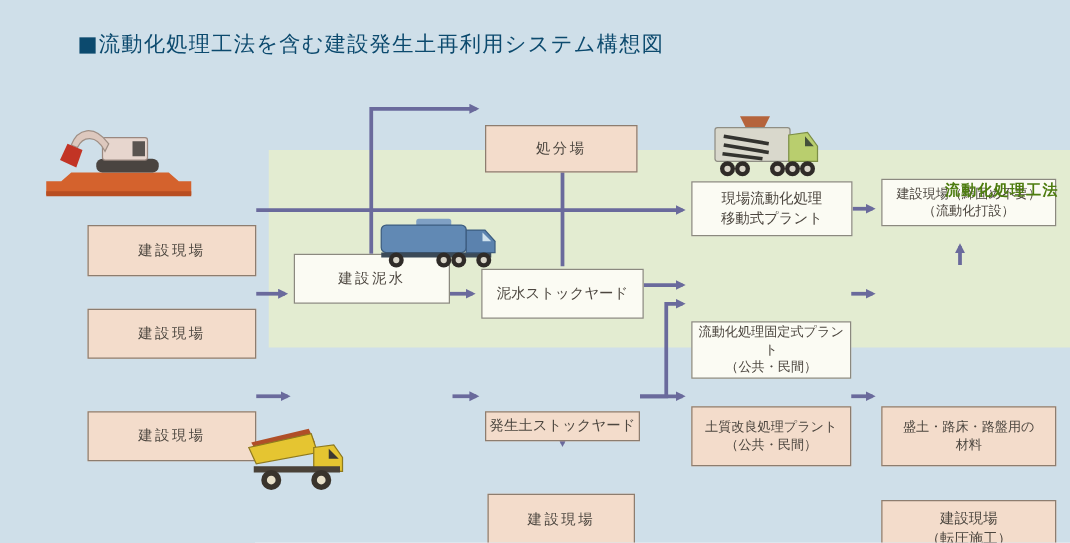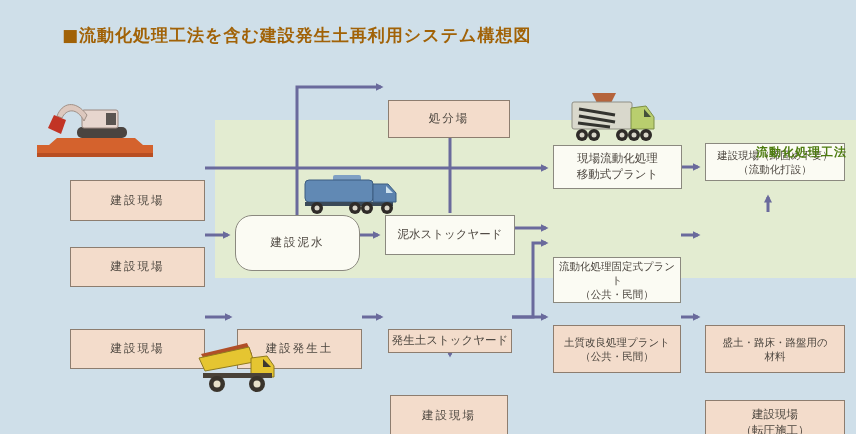--- a/index.html
+++ b/index.html
@@ -7,21 +7,21 @@
   #canvas{
     position:relative;width:856px;height:434px;overflow:hidden;
     background:#cfdfe9;
   }
   #green-band{
     position:absolute;left:215px;top:120px;width:641px;height:158px;
     background:#e3ecd1;z-index:0;
   }
   #page-title{
     position:absolute;left:62px;top:24px;z-index:4;
-    font-size:17px;font-weight:bold;color:#a16207;letter-spacing:1px;
+    font-size:17px;font-weight:normal;color:#0c4a6e;letter-spacing:1px;
   }
   #region-label{
     position:absolute;left:756px;top:104px;z-index:4;
     font-size:12px;font-weight:bold;color:#4d7c0f;letter-spacing:1px;margin-top:40px;
   }
   .box{
     position:absolute;z-index:2;display:flex;align-items:center;justify-content:center;
     text-align:center;white-space:pre-line;color:#4c463f;
     font-size:11.5px;line-height:1.35;border:1.5px solid #8d7d6f;
     box-sizing:border-box;
@@ -69,32 +69,31 @@
       <path d="M450,337 V355" marker-end="url(#ah)"></path>
     </g>
   </svg>
 
   <div class="box pink sp" style="left:388px;top:68px;width:122px;height:38px;">処分場</div>
 
   <div class="box pink sp" style="left:70px;top:148px;width:135px;height:41px;">建設現場</div>
   <div class="box pink sp" style="left:70px;top:215px;width:135px;height:40px;">建設現場</div>
   <div class="box pink sp" style="left:70px;top:297px;width:135px;height:40px;">建設現場</div>
 
-  <div class="box white sp" style="left:235px;top:215px;width:125px;height:56px;border-radius:17px;">建設泥水</div>
+  <div class="box white sp" style="left:235px;top:203px;width:125px;height:40px;">建設泥水</div>
   <div class="box white" style="left:385px;top:215px;width:130px;height:40px;">泥水ストックヤード</div>
 
   <div class="box white" style="left:553px;top:145px;width:129px;height:44px;">現場流動化処理
 移動式プラント</div>
   <div class="box white sm" style="left:705px;top:143px;width:140px;height:38px;">建設現場（締固め不要）
 （流動化打設）</div>
 
   <div class="box white sm" style="left:553px;top:213px;width:128px;height:46px;margin-top:44px;">流動化処理固定式プラント
 （公共・民間）</div>
 
-  <div class="box pink sp" style="left:237px;top:297px;width:125px;height:40px;">建設発生土</div>
   <div class="box pink" style="left:388px;top:297px;width:124px;height:24px;">発生土ストックヤード</div>
   <div class="box pink sm" style="left:553px;top:293px;width:128px;height:48px;">土質改良処理プラント
 （公共・民間）</div>
   <div class="box pink sm" style="left:705px;top:293px;width:140px;height:48px;">盛土・路床・路盤用の
 材料</div>
 
   <div class="box pink sp" style="left:390px;top:363px;width:118px;height:42px;">建設現場</div>
   <div class="box pink" style="left:705px;top:368px;width:140px;height:45px;">建設現場
 （転圧施工）</div>
 

